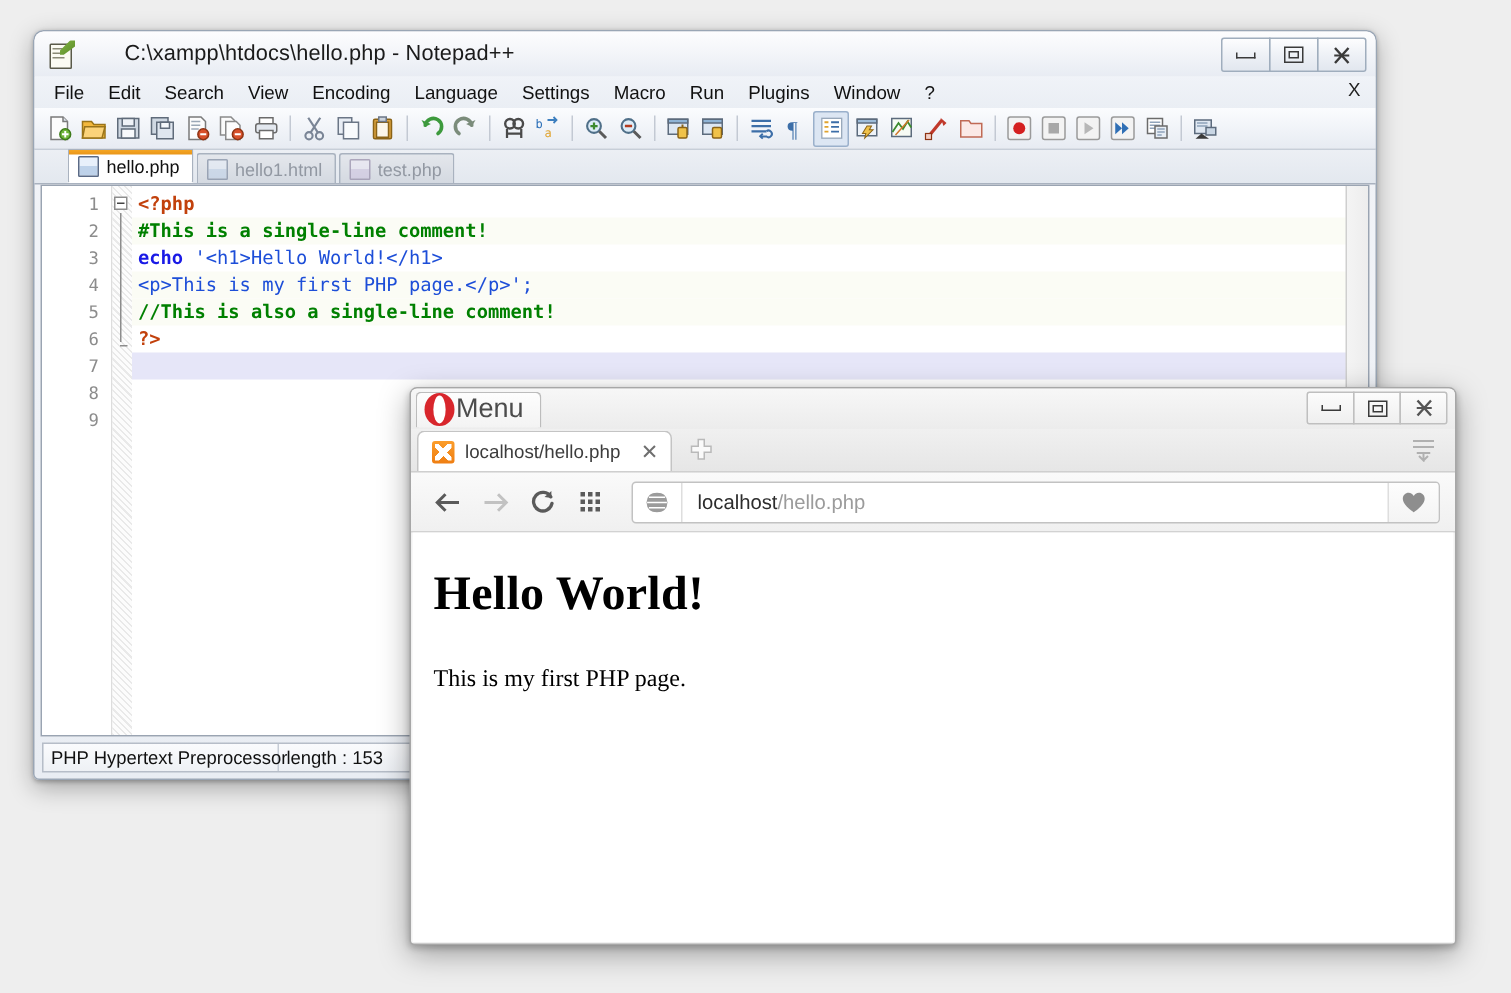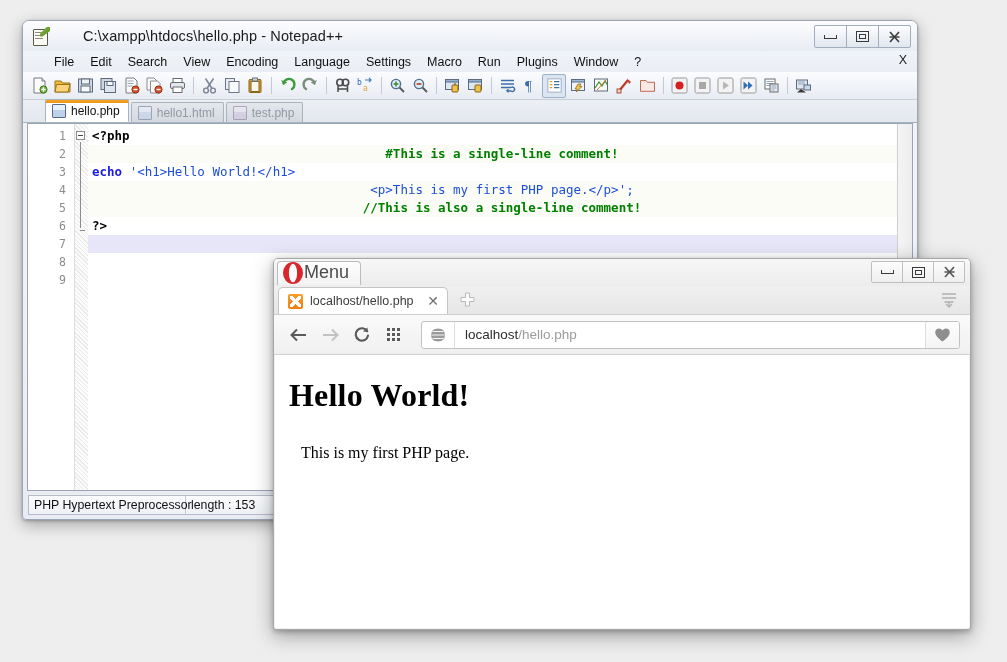--- a/index.html
+++ b/index.html
@@ -84,21 +84,21 @@
   .win-btn:first-child { border-radius: 2px 0 0 2px; }
   .win-btn:last-child  { border-radius: 0 2px 2px 0; }
   .gl-min { width:11px; height:3px; border:1px solid #3a3a3a; border-top:none; }
   .gl-max { width:11px; height:9px; border:1px solid #3a3a3a; position:relative; }
   .gl-max:after{content:"";position:absolute;left:2px;top:2px;right:2px;bottom:2px;border:1px solid #3a3a3a;}
 
   #npp-menubar {
     height: 21px;
     display: flex;
     align-items: center;
-    padding-left: 23px;
+    padding-left: 5px;
     font-size: 12.5px;
     color: #111;
     position: relative;
     background: linear-gradient(to bottom,#f0f3f8,#eaeef4);
   }
   .menu-item { padding: 1px 8px; white-space: nowrap; }
   #npp-menu-x {
     position:absolute; right: 10px; top: 2px;
     font-size: 12.5px; color:#222;
   }
@@ -232,23 +232,23 @@
   }
   .code-line {
     height: 18px;
     line-height: 18px;
     font-family: "DejaVu Sans Mono","Liberation Mono",monospace;
     font-size: 12.5px;
     white-space: pre;
     padding-left: 4px;
     color: #000000;
   }
-  .code-line.tintA { background: #fbfcf5; text-align: center; }
+  .code-line.tintA { background: #fbfcf5; }
   .code-line.current { background: #e6e6f8; }
-  .tok-php   { color: #000000; font-weight: bold; }
+  .tok-php   { color: #c2410c; font-weight: bold; }
   .tok-cmt   { color: #008000; font-weight: bold; }
   .tok-kw    { color: #1a1ae6; font-weight: bold; }
   .tok-str   { color: #1d4ed8; }
   #npp-vscroll {
     position: absolute;
     right: 0; top: 0; bottom: 0;
     width: 14px;
     background: linear-gradient(to right,#f4f4f4,#ededed);
     border-left: 1px solid #cfcfcf;
   }
@@ -445,21 +445,21 @@
     font-family: "Liberation Serif","DejaVu Serif",serif;
     font-size: 32px;
     font-weight: bold;
     margin: 14px 0 0 0;
     color: #000;
     letter-spacing: 0.2px;
   }
   #page-p {
     font-family: "Liberation Serif","DejaVu Serif",serif;
     font-size: 16px;
-    margin: 30px 0 0 12px;
+    margin: 30px 0 0 0;
     color: #000;
   }
 </style>
 </head>
 <body>
 
 <div id="npp-window">
 
   <div id="npp-titlebar">
     <div id="npp-app-icon">

